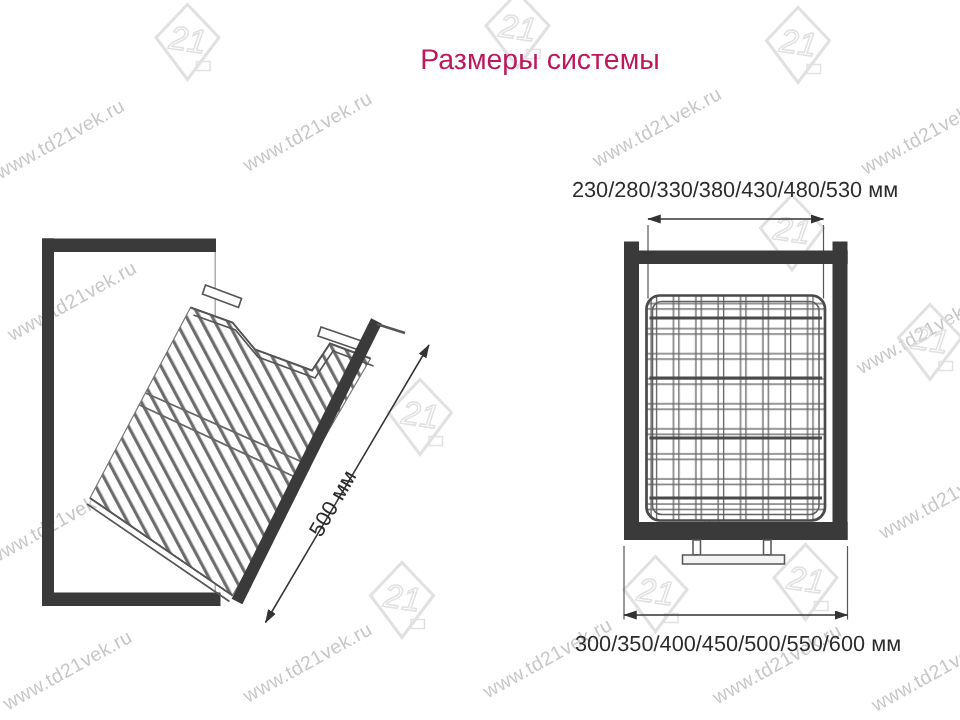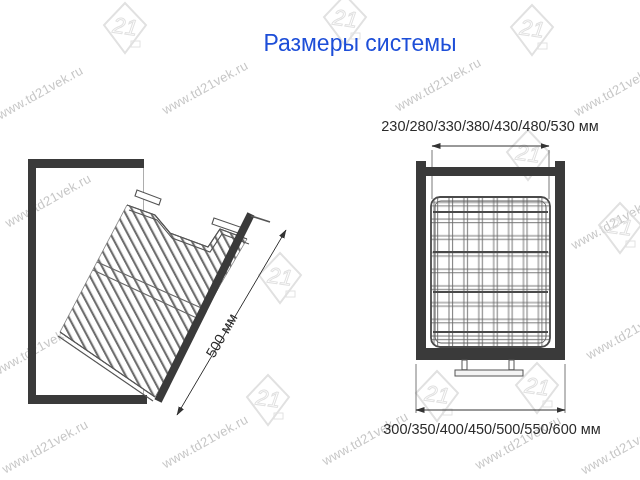--- a/index.html
+++ b/index.html
@@ -3,21 +3,21 @@
 <meta charset="utf-8">
 <style>
   html,body { margin:0; padding:0; background:#fff; }
   .stage {
     position:relative; width:640px; height:480px;
     background:#ffffff; overflow:hidden;
     font-family:"Liberation Sans","DejaVu Sans",sans-serif;
   }
   .page-title {
     position:absolute; top:30px; left:360px; transform:translateX(-50%);
-    font-size:23px; color:#1d4ed8; white-space:nowrap; z-index:3;
+    font-size:19px; color:#be185d; white-space:nowrap; z-index:3;
   }
   .wm-layer { position:absolute; inset:0; z-index:1; }
   .wm-text {
     position:absolute; font-size:13px; color:#c7c7c7;
     transform:rotate(-29deg); white-space:nowrap; letter-spacing:0.3px;
   }
   .wm-logo { position:absolute; opacity:0.85; }
   svg.drawing { position:absolute; left:0; top:0; z-index:2; }
   svg text { font-family:"Liberation Sans","DejaVu Sans",sans-serif; }
   .dim-label { font-size:14.5px; fill:#2b2b2b; }

